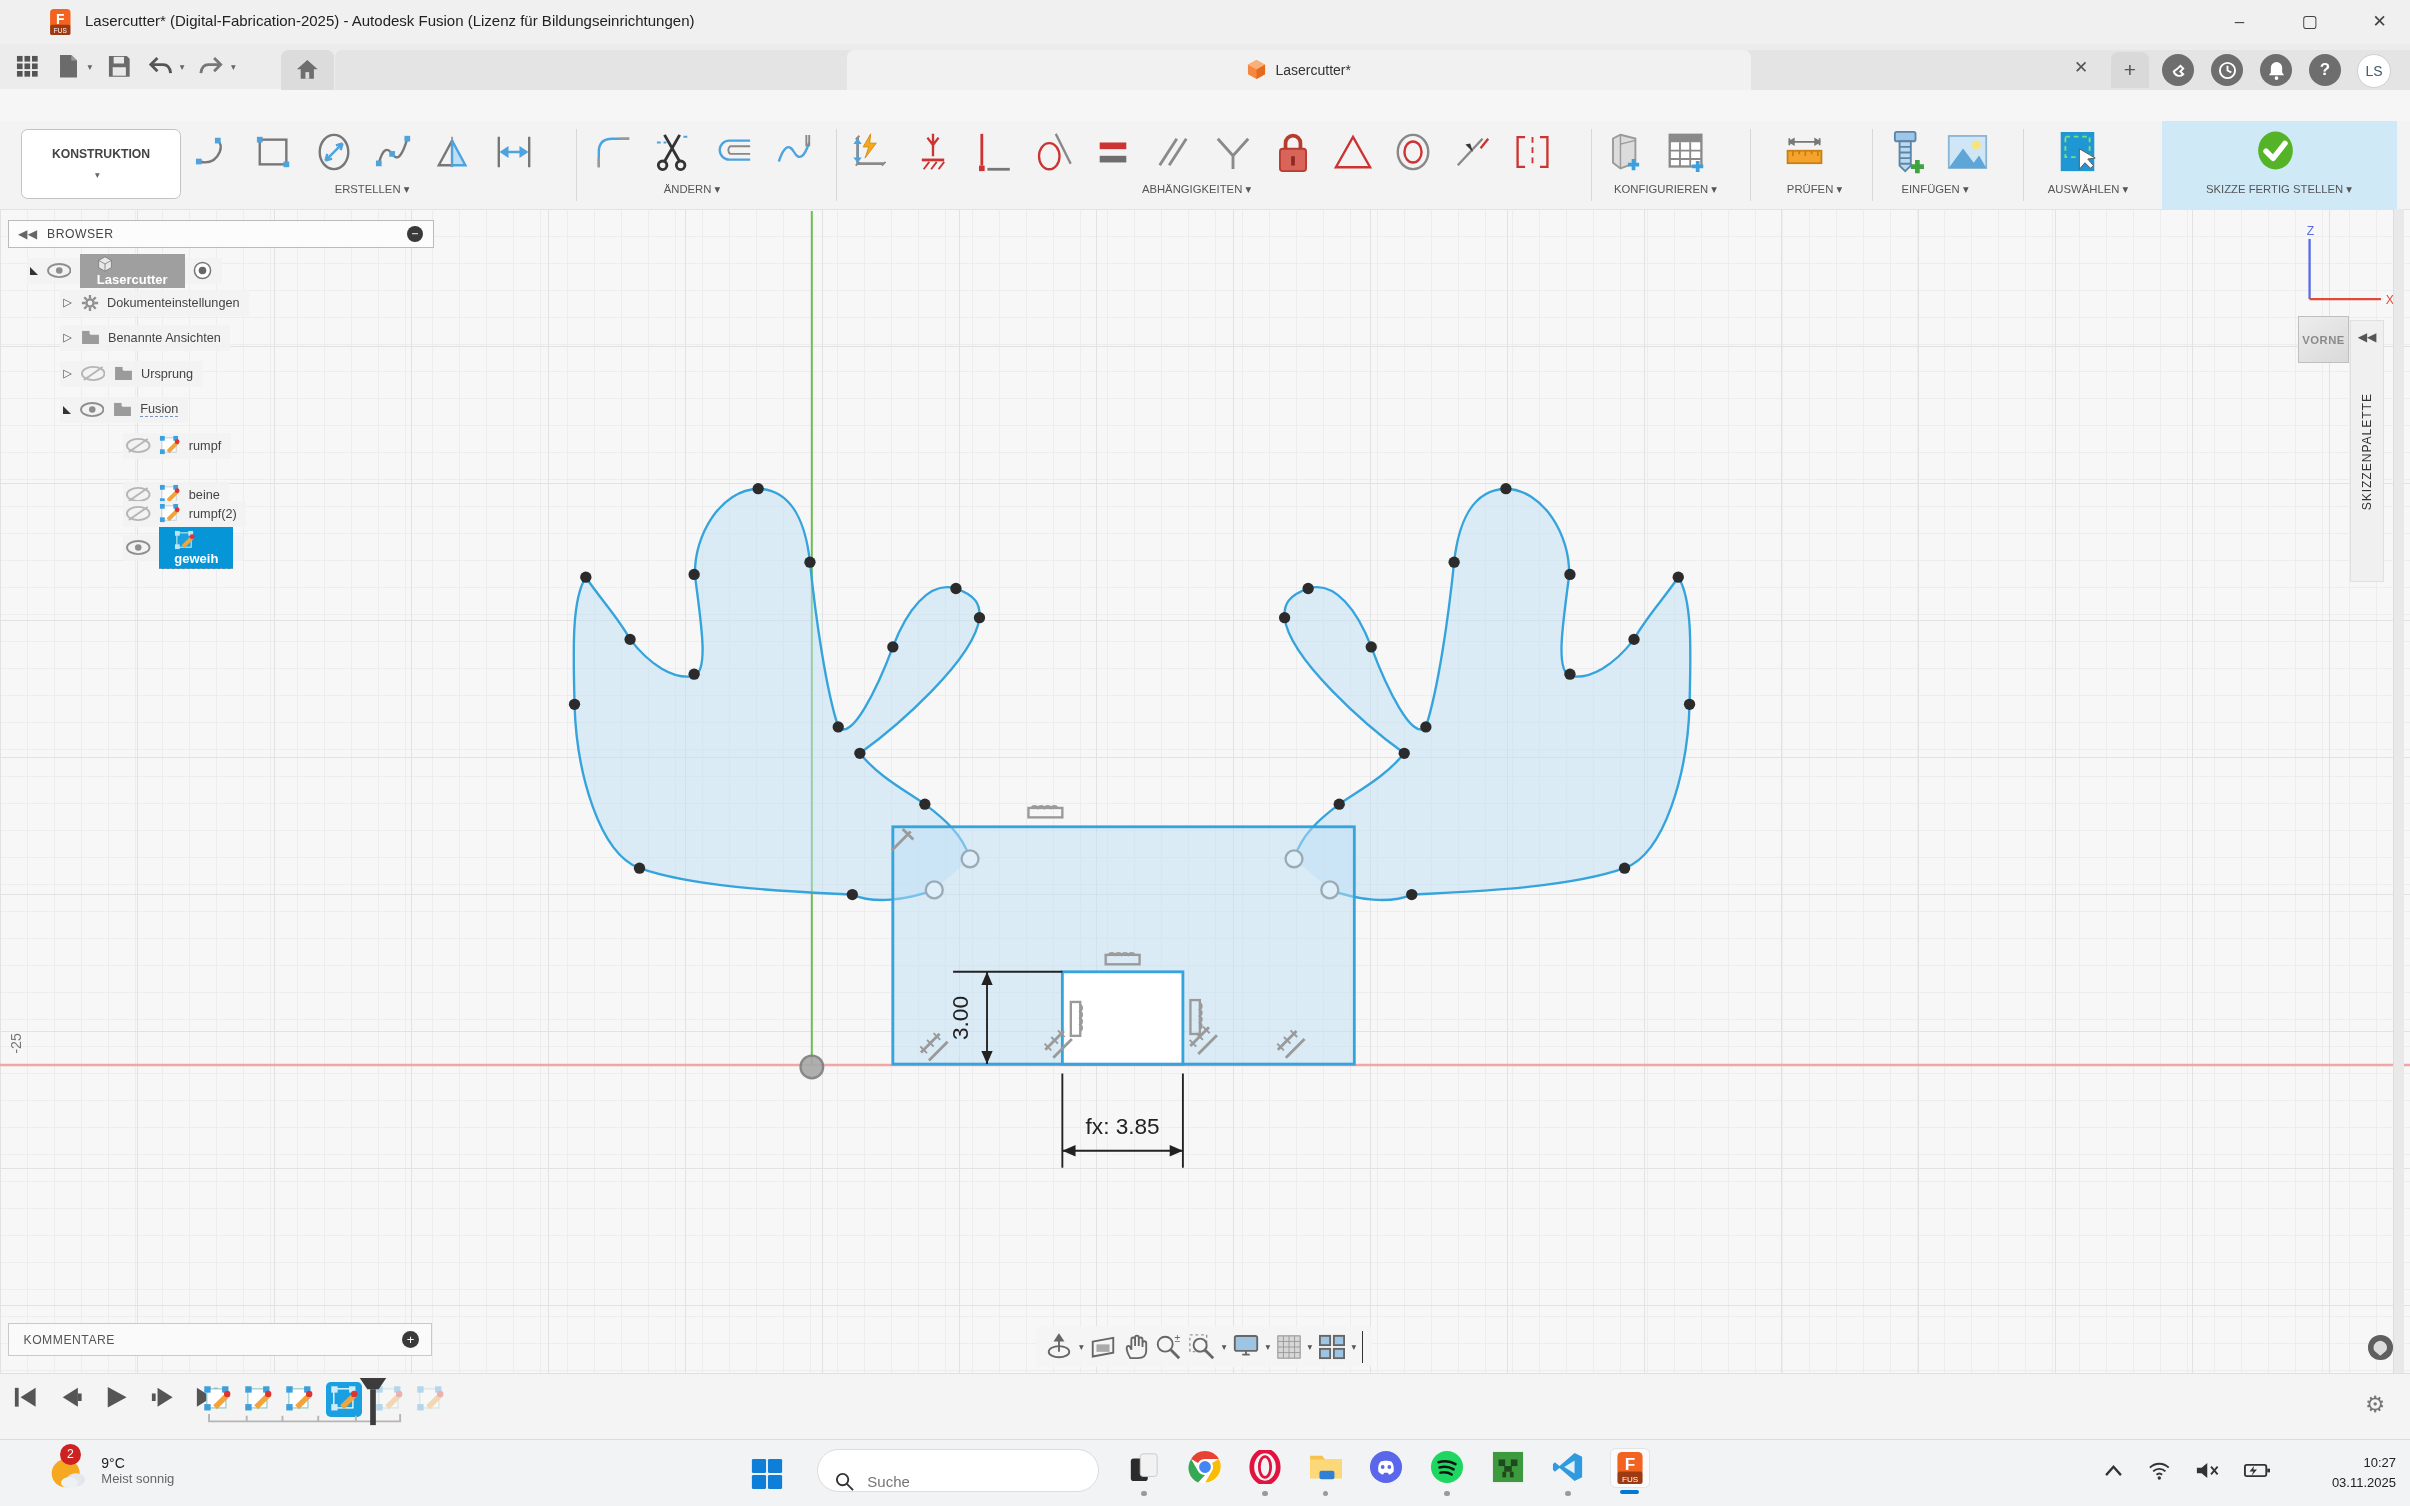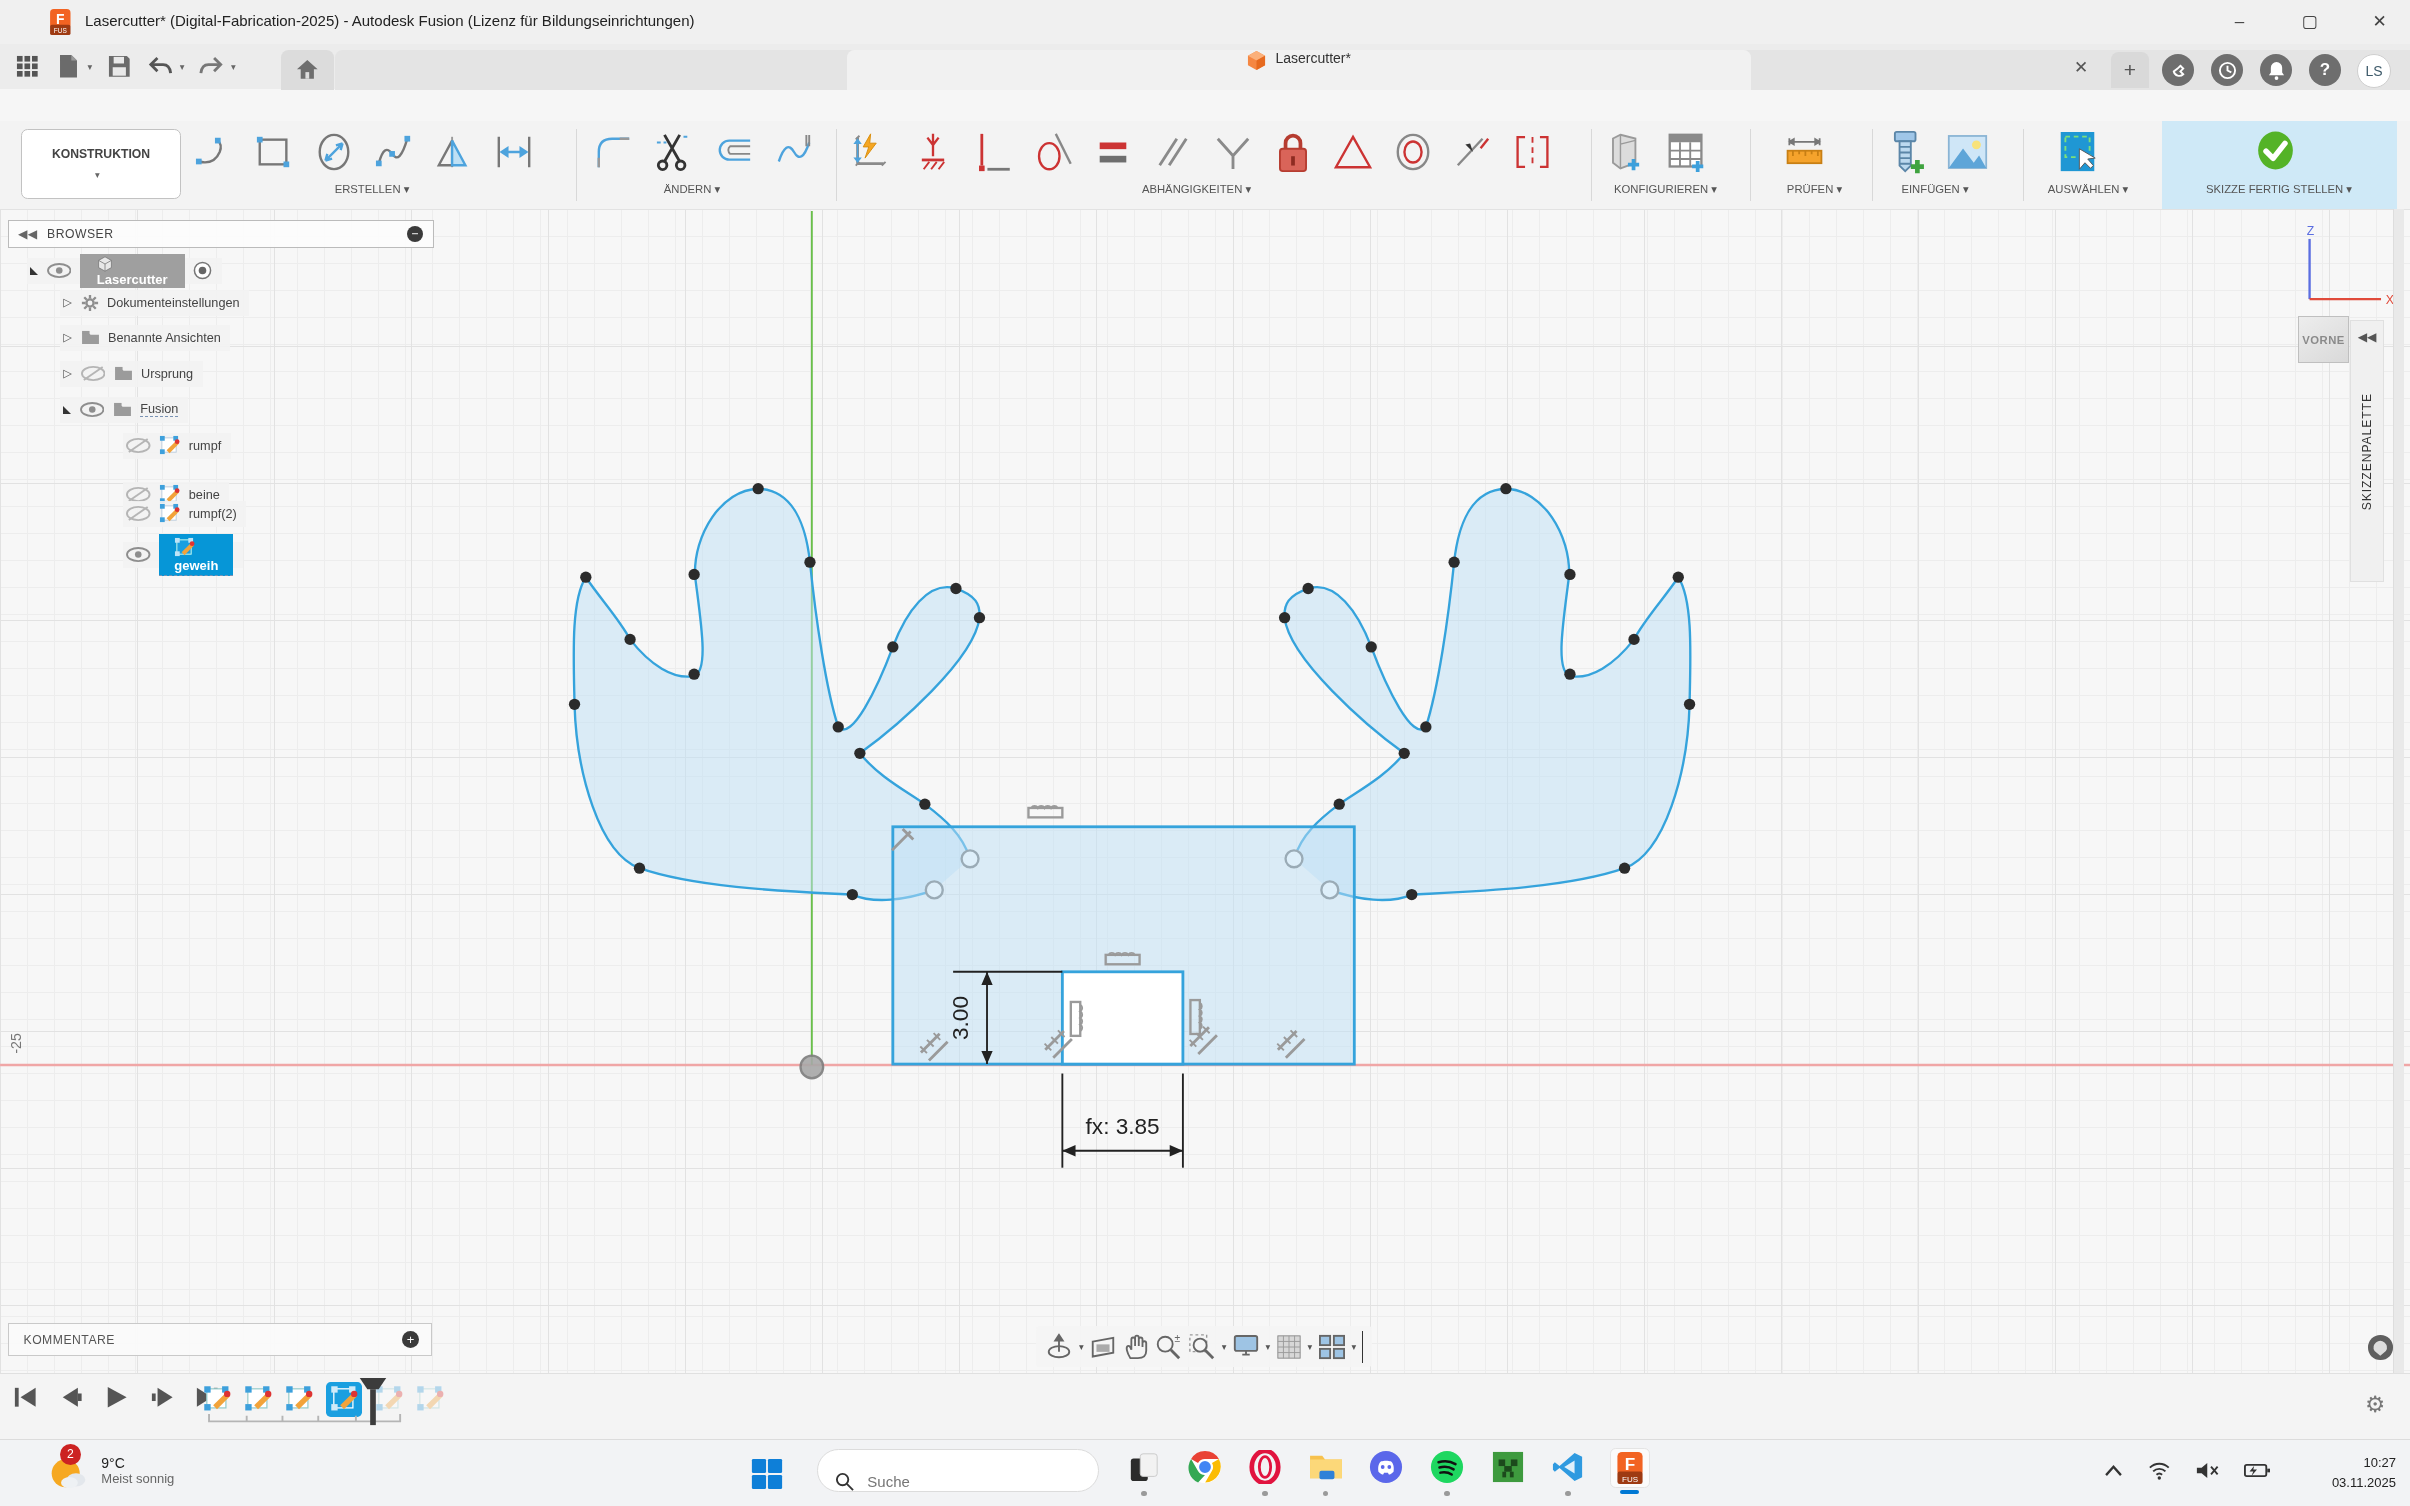--- a/index.html
+++ b/index.html
@@ -16,21 +16,21 @@
 
   
   .row2{left:0;top:44px;width:2411px;height:45px;background:#ececec;}
   .qat{display:flex;align-items:center;height:45px;gap:13px;padding-left:13px;}
   .qat .icon{width:28px;height:28px;display:flex;align-items:center;justify-content:center;}
   .caret{font-size:9.4px;color:#666;margin-left:-7.5px;}
   .home-tab{left:281px;top:5.6px;width:53px;height:40px;background:#dcdcdc;border-radius:7.5px 7.5px 0 0;
             display:flex;align-items:center;justify-content:center;}
   .tabstrip{left:335px;top:5.6px;width:2075px;height:40px;background:#e4e4e4;border-radius:7.5px 0 0 0;}
   .doc-tab{left:847px;top:5.6px;width:904px;height:40px;background:#f1f1f1;border-radius:7.5px 7.5px 0 0;
-           display:flex;justify-content:center;gap:9.4px;font-size:14px;color:#333;}
+           display:flex;align-items:center;justify-content:center;gap:9.4px;font-size:14px;color:#333;}
   .tab-close{left:2068px;top:13px;width:26px;height:24.5px;text-align:center;font-size:17px;color:#555;}
   .tab-new{left:2111px;top:7.5px;width:38px;height:36px;background:#d9d9d9;border-radius:7.5px 7.5px 0 0;
            display:flex;align-items:center;justify-content:center;font-size:21px;color:#555;}
   .circbtn{top:10.4px;width:32px;height:32px;border-radius:50%;background:#6e6e6e;color:#fff;
            display:flex;align-items:center;justify-content:center;font-size:17px;font-weight:bold;}
   .avatar{left:2357px;top:10.4px;width:32px;height:32px;border-radius:50%;background:#fff;border:0.9px solid #cfcfcf;
           color:#3f5b6b;display:flex;align-items:center;justify-content:center;font-size:14px;}
 
   
   .ribbontabs{left:0;top:89px;width:2411px;height:31px;background:#f3f3f3;}
@@ -671,21 +671,21 @@
             <g fill="#3da0dc">
               <rect x="1" y="1" width="5" height="5"></rect>
               <rect x="15" y="1" width="5" height="5"></rect>
               <rect x="1" y="15" width="5" height="5"></rect>
             </g>
             <path d="M8 16 L18 6 L21 9 L11 19 Z" fill="#f2a33a"></path>
             <circle cx="19" cy="7" r="2.5" fill="#d33"></circle>
           </svg>
         <span>rumpf(2)</span>
       </div>
-      <div class="brow" style="left:115px;top:322px">
+      <div class="brow" style="left:115px;top:315px">
         <svg width="24.5" height="15" viewBox="0 0 26 16">
             <ellipse cx="13" cy="8" rx="12" ry="7" fill="none" stroke="#8e8e8e" stroke-width="2"></ellipse>
             <circle cx="13" cy="8" r="3.5" fill="#8e8e8e"></circle>
           </svg>
         <span class="sel-label dashed-u">
           <svg width="21" height="21" viewBox="0 0 22 22" style="vertical-align:-4.7px;margin-right:7.5px">
               <rect x="3" y="3" width="15" height="15" fill="#1a9fe0" stroke="#cfe"></rect>
               <g fill="#bfe3f6">
                 <rect x="1" y="1" width="5" height="5"></rect>
                 <rect x="15" y="1" width="5" height="5"></rect>

